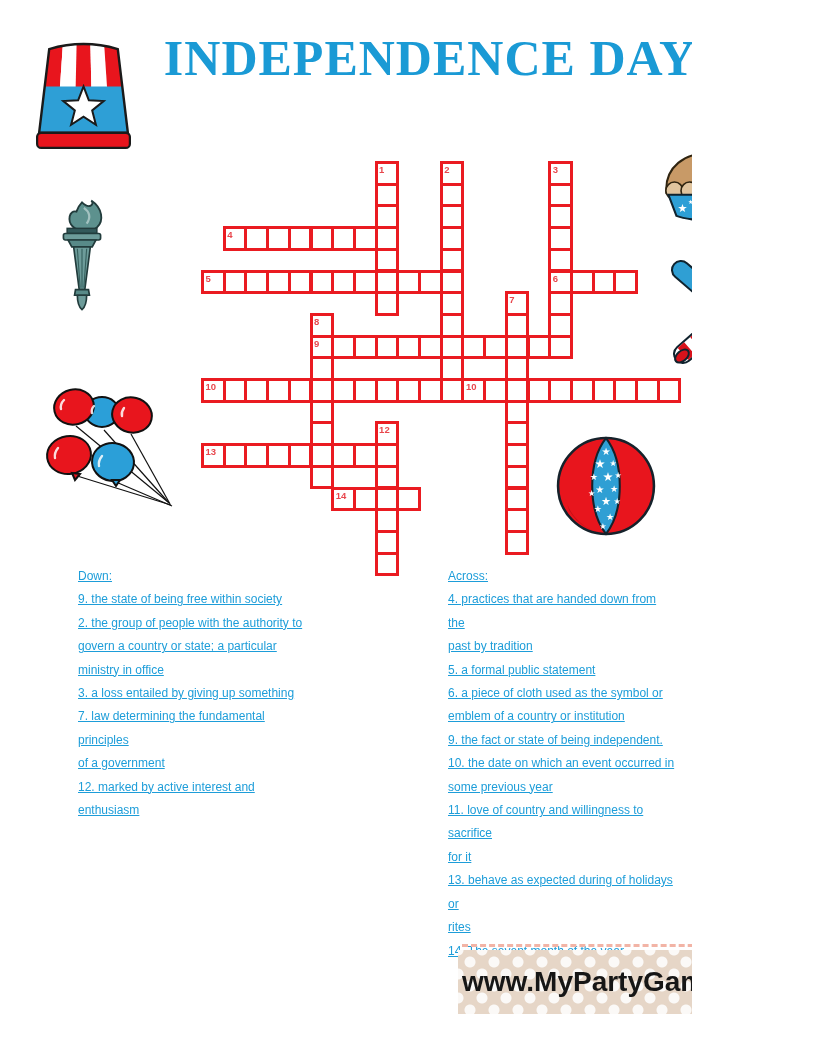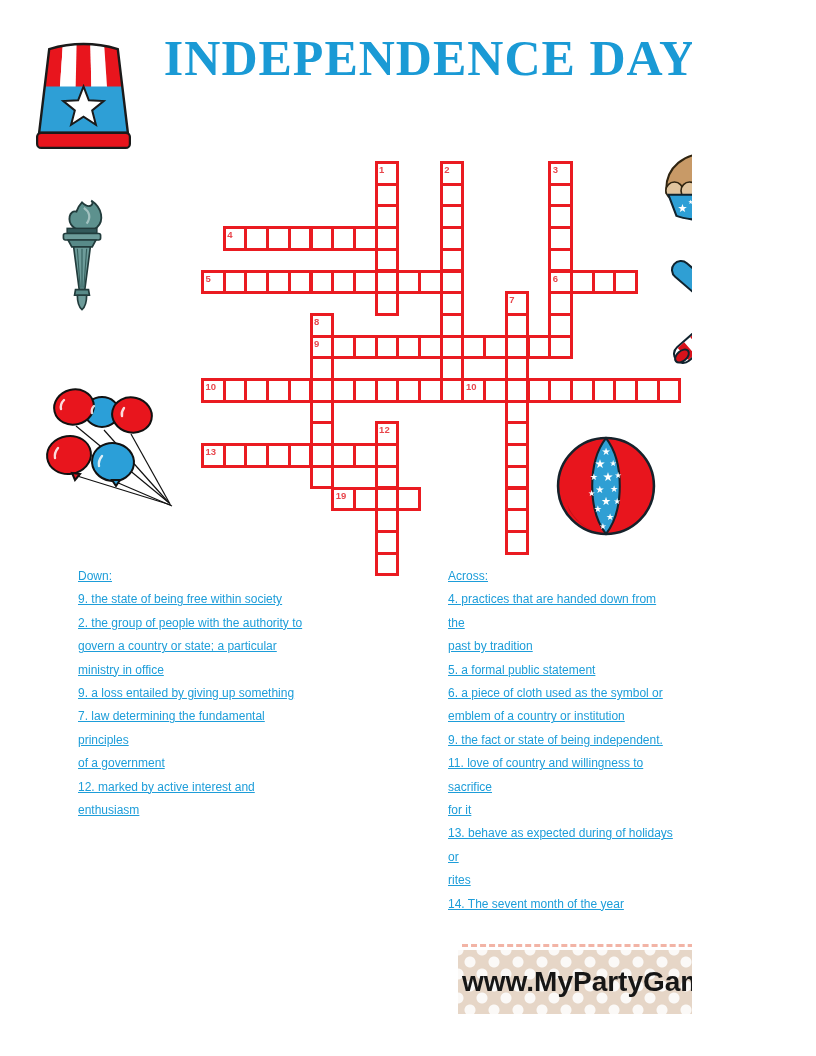--- a/index.html
+++ b/index.html
@@ -323,46 +323,48 @@
       <div class="lab" style="left: 26.2px; top: 68.1px;">4</div>
       <div class="lab" style="left: 4.5px; top: 111.5px;">5</div>
       <div class="lab" style="left: 351.7px; top: 111.5px;">6</div>
       <div class="lab" style="left: 308.3px; top: 133.2px;">7</div>
       <div class="lab" style="left: 113px; top: 154.9px;">8</div>
       <div class="lab" style="left: 113px; top: 176.6px;">9</div>
       <div class="lab" style="left: 4.5px; top: 220px;">10</div>
       <div class="lab" style="left: 264.9px; top: 220px;">10</div>
       <div class="lab" style="left: 178.1px; top: 263.4px;">12</div>
       <div class="lab" style="left: 4.5px; top: 285.1px;">13</div>
-      <div class="lab" style="left: 134.7px; top: 328.5px;">19</div>
+      <div class="lab" style="left: 134.7px; top: 328.5px;">14</div>
     </div>
 
   <div id="down-clues" class="abs clues">
     <div class="clue">Down:</div>
   <div class="clue">9. the state of being free within society</div>
       <div class="clue">2. the group of people with the authority to
 govern a country or state; a particular
 ministry in office</div>
-      <div class="clue">9. a loss entailed by giving up something</div>
+      <div class="clue">3. a loss entailed by giving up something</div>
       <div class="clue">7. law determining the fundamental
 principles
 of a government</div>
       <div class="clue">12. marked by active interest and
 enthusiasm</div>
     </div>
 
   <div id="across-clues" class="abs clues">
     <div class="clue">Across:</div>
   <div class="clue">4. practices that are handed down from
 the
 past by tradition</div>
       <div class="clue">5. a formal public statement</div>
       <div class="clue">6. a piece of cloth used as the symbol or
 emblem of a country or institution</div>
       <div class="clue">9. the fact or state of being independent.</div>
+      <div class="clue">10. the date on which an event occurred in
+some previous year</div>
       <div class="clue">11. love of country and willingness to
 sacrifice
 for it</div>
       <div class="clue">13. behave as expected during of holidays
 or
 rites</div>
       <div class="clue">14. The sevent month of the year</div>
     </div>
 
   <div class="abs stitch"></div>

